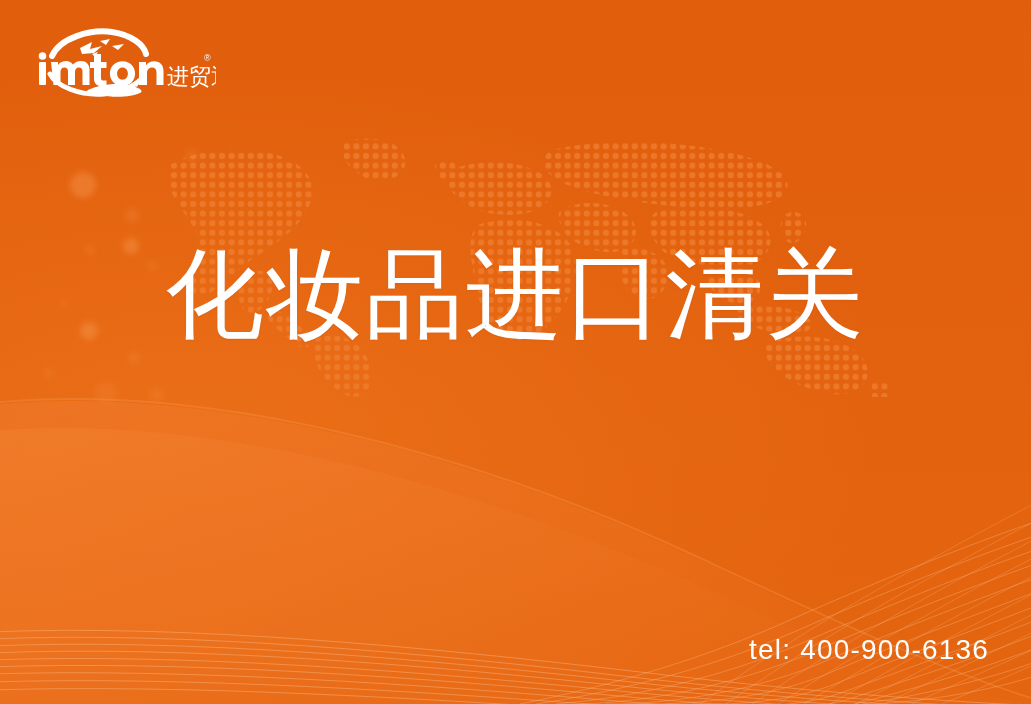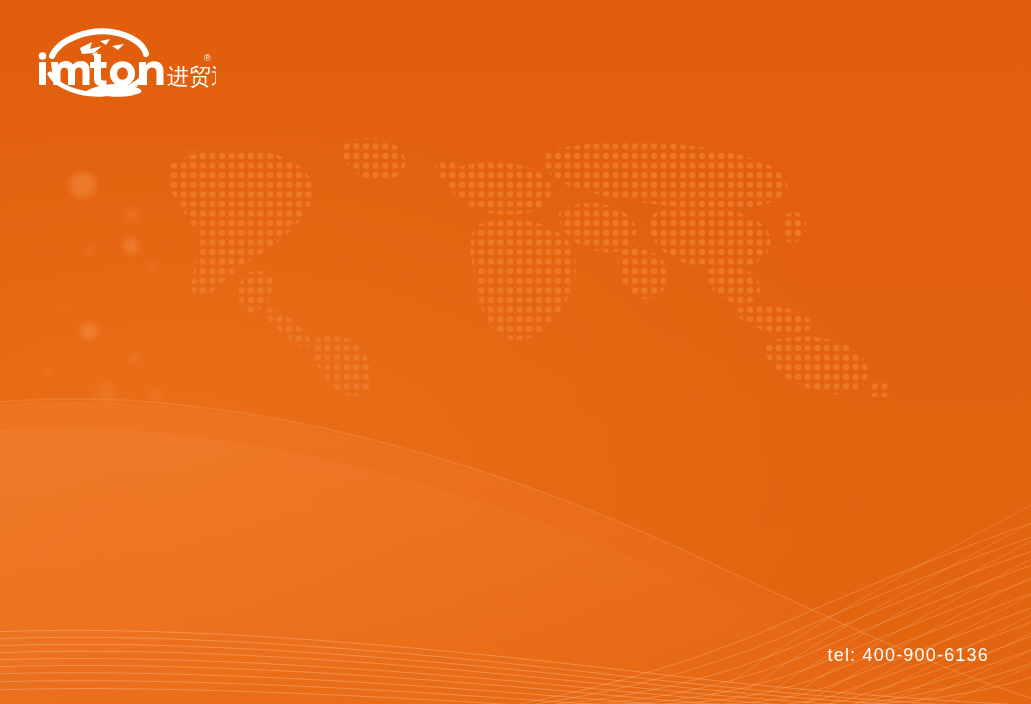--- a/index.html
+++ b/index.html
@@ -92,21 +92,21 @@
     text-shadow: 0 1px 2px rgba(140, 55, 0, 0.10);
   }
   .headline .line { display: block; }
 
   
   .tel {
     position: absolute;
     right: 42px;
     bottom: 38px;
     color: #ffffff;
-    font-size: 18px;
+    font-size: 28px;
     letter-spacing: 1.2px;
     font-weight: 400;
     white-space: nowrap;
   }
 </style>
 </head>
 <body>
 
 <div class="banner">
 
@@ -290,17 +290,18 @@
                  c0-3.2-1.6-5-4.4-5 c-3 0-5.1 2.1-5.1 5.6 V57 h-8 Z"></path>
       </g>
 
       <text x="131" y="56" font-family="'DejaVu Sans','Liberation Sans',sans-serif" font-size="22" fill="#ffffff" letter-spacing="0">进贸通</text>
 
       <text x="168" y="33" font-family="'Liberation Sans',sans-serif" font-size="9" fill="#ffffff">®</text>
     </svg>
   </div>
 
   <div class="headline">
+    <span class="line">化妆品进口清关</span>
   </div>
 
   <div class="tel">tel: 400-900-6136</div>
 
 </div>
 
 </body></html>

